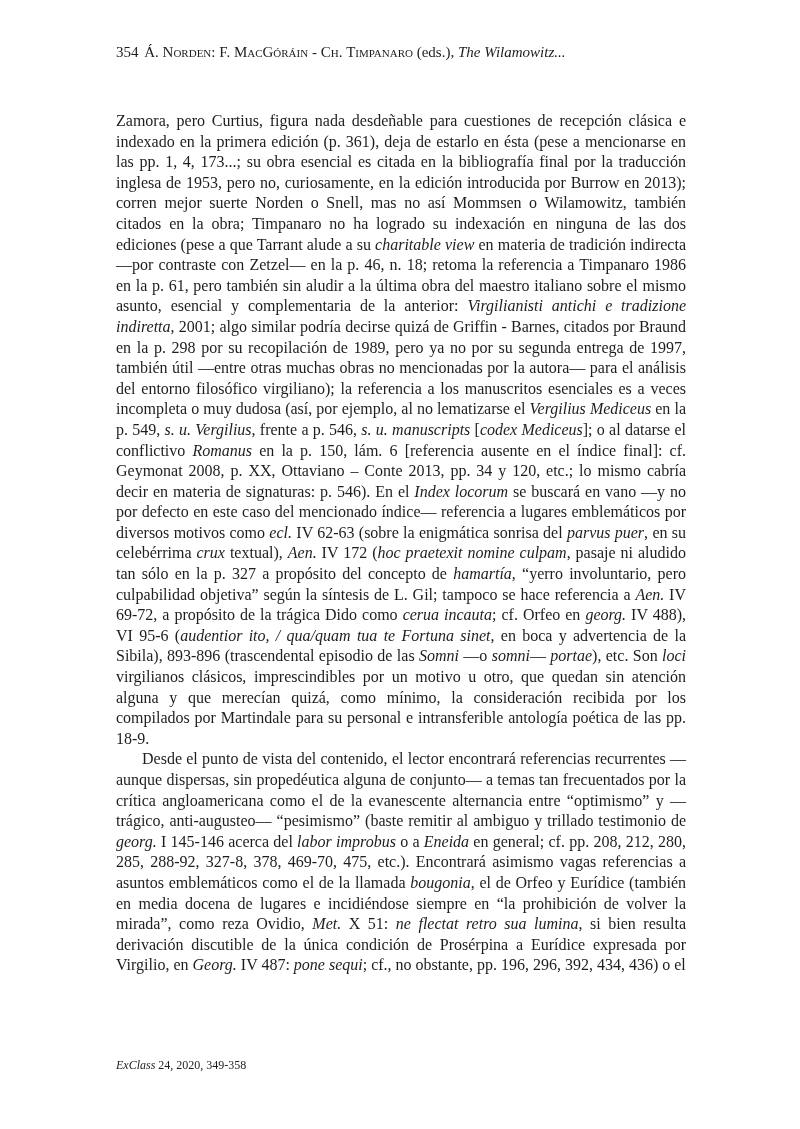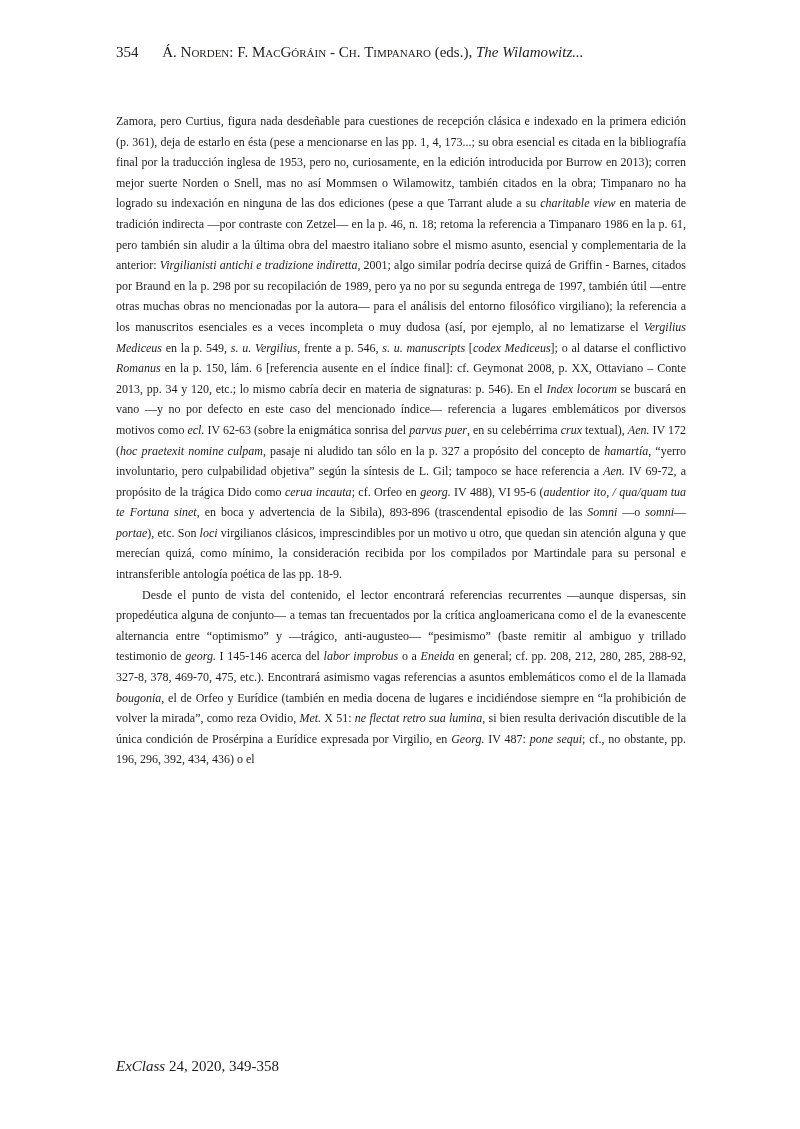--- a/index.html
+++ b/index.html
@@ -18,43 +18,43 @@
   }
   .running-header {
     position: absolute;
     top: 44px;
     left: 116px;
     right: 115px;
     font-size: 15px;
     white-space: nowrap;
   }
   .page-num {
-    margin-right: 20px;
+    margin-right: 2px;
   }
   .sc { font-variant: small-caps; }
   .it { font-style: italic; }
   .body-text {
     position: absolute;
     top: 111px;
     left: 116px;
     width: 570px;
-    font-size: 12px;
+    font-size: 16px;
     line-height: 20.6px;
     text-align: justify;
   }
   .para { margin: 0; }
   .para.indent { text-indent: 26px; }
   .page-footer {
     position: absolute;
     top: 1058px;
     left: 116px;
     right: 115px;
     display: flex;
     justify-content: space-between;
-    font-size: 15px;
+    font-size: 12px;
   }
 </style>
 </head>
 <body>
 
 <div class="page">
 
   <header class="running-header">
     <span class="page-num">354</span>
     <span class="running-title"><span>Á. </span><span class="sc">Norden</span><span>: F. </span><span class="sc">MacGóráin</span><span> - </span><span class="sc">Ch.</span><span> </span><span class="sc">Timpanaro</span><span> (eds.), </span><span class="it">The Wilamowitz...</span></span>

